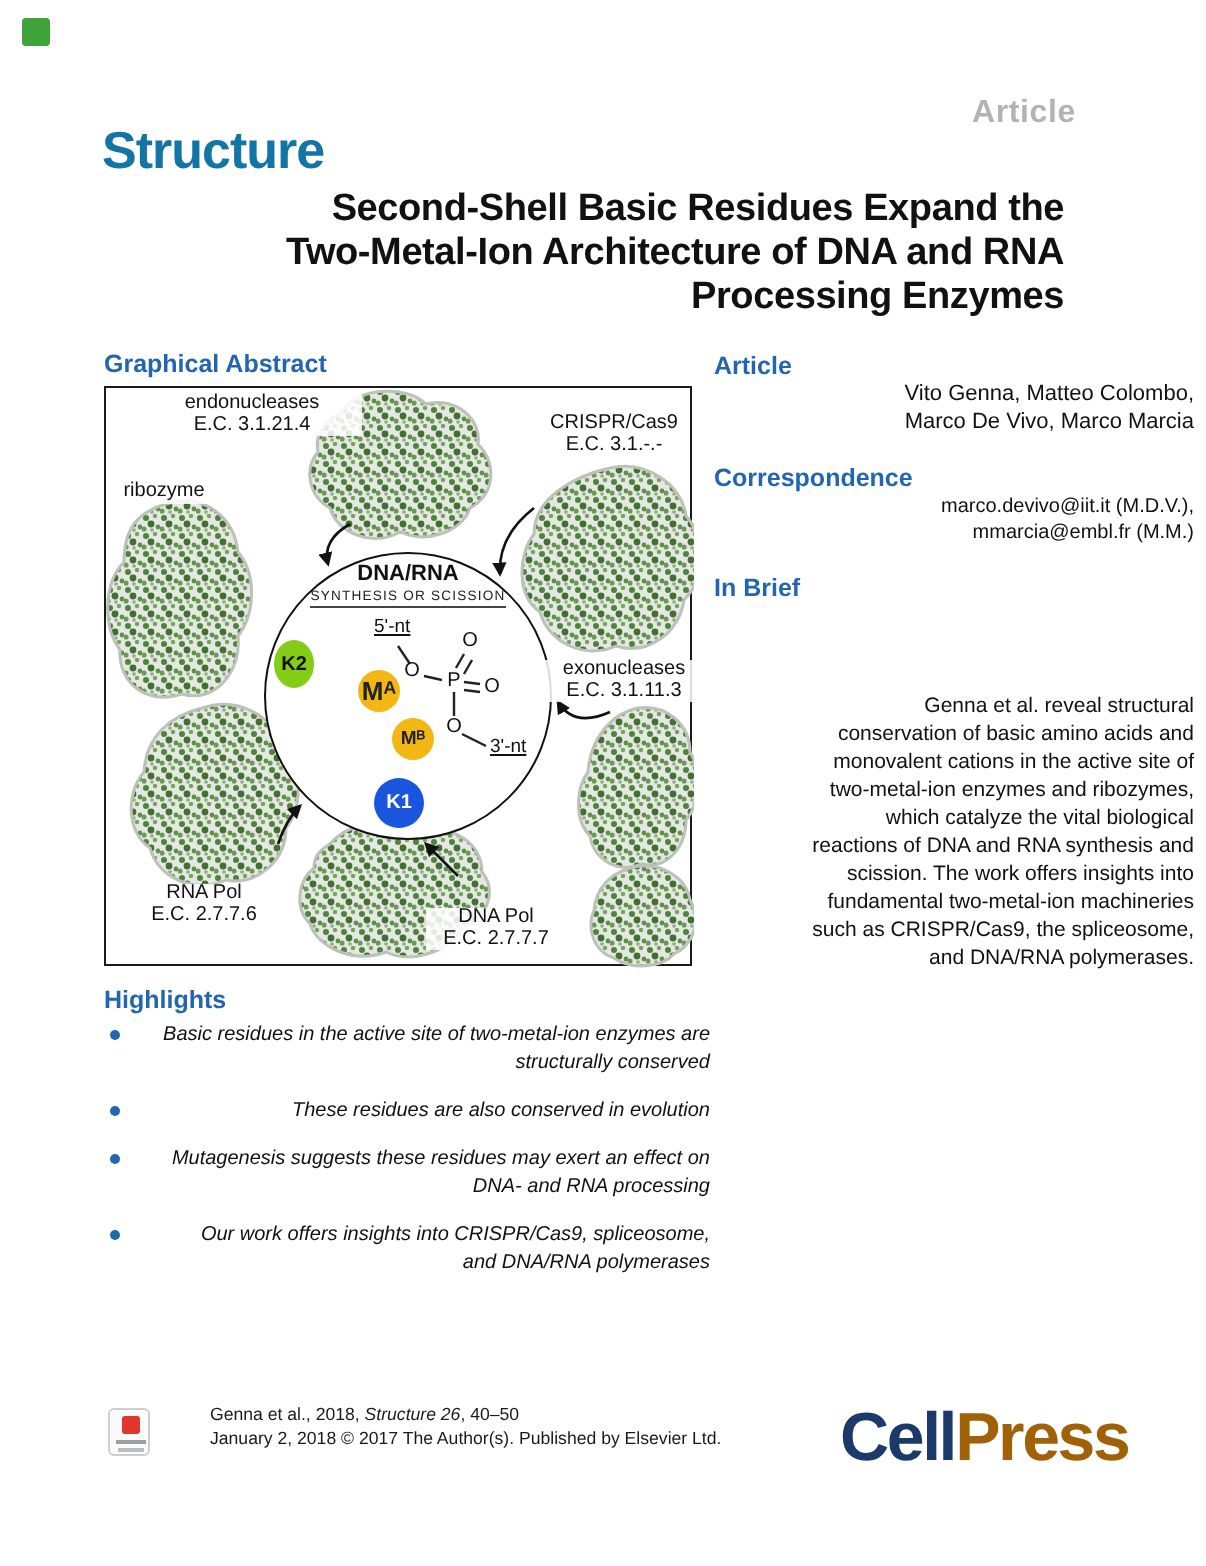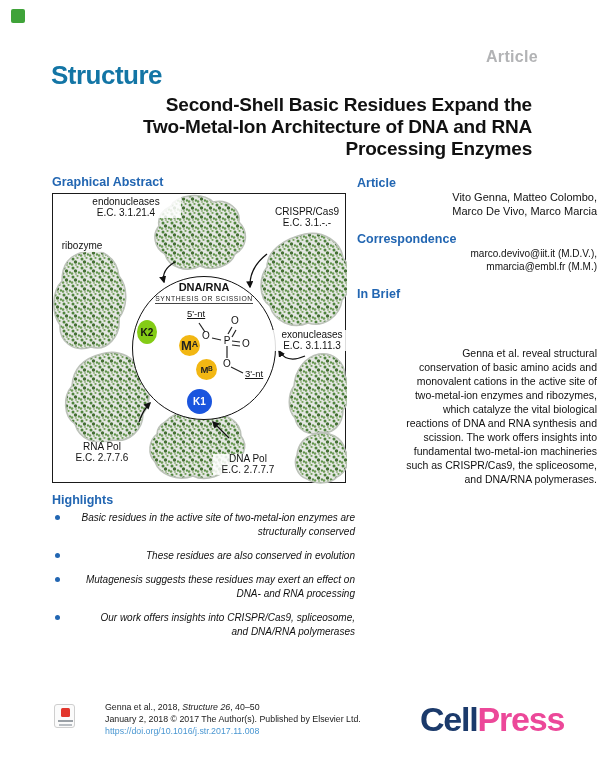--- a/index.html
+++ b/index.html
@@ -62,21 +62,21 @@
   
   .crossmark { position:absolute; left:54px; top:704px; width:21px; height:24px; border:1px solid #cfcfcf; border-radius:3px; background:#fbfbfb; }
   .crossmark .cm-red { position:absolute; left:6px; top:3px; width:9px; height:9px; background:#e2362c; border-radius:1.5px; }
   .crossmark .cm-l1 { position:absolute; left:3px; top:15px; width:15px; height:2px; background:#9aa0a6; }
   .crossmark .cm-l2 { position:absolute; left:4px; top:19px; width:13px; height:2px; background:#b9bec3; }
   .footer-text { position:absolute; left:105px; top:701px; font-size:8.8px; line-height:12px; color:#1a1a1a; }
   .footer-text .doi { color:#4a97d2; }
   .footer-text em { font-style:italic; }
   .cellpress { position:absolute; left:420px; top:700px; font-size:34px; font-weight:bold; letter-spacing:-1.2px; }
   .cp-cell { color:#1b3a6b; }
-  .cp-press { color:#ec4899; }
+  .cp-press { color:#a16207; }
 </style>
 </head>
 <body>
 
 <div class="page">
 
   <div class="corner-mark"></div>
   <div class="article-type">Article</div>
   <div class="journal-logo">Structure</div>
   <h1 class="title pl">Second-Shell Basic Residues Expand the
@@ -201,18 +201,17 @@
 
   <div class="crossmark">
     <span class="cm-red"></span>
     <span class="cm-l1"></span>
     <span class="cm-l2"></span>
   </div>
 
   <div class="footer-text">
     <div><span>Genna et al., 2018, </span><em>Structure 26</em><span>, 40–50</span></div>
     <div>January 2, 2018 © 2017 The Author(s). Published by Elsevier Ltd.</div>
-    <div class="doi">https://doi.org/10.1016/j.str.2017.11.008</div>
   </div>
 
   <div class="cellpress"><span class="cp-cell">Cell</span><span class="cp-press">Press</span></div>
 
 </div>
 
 </body></html>

